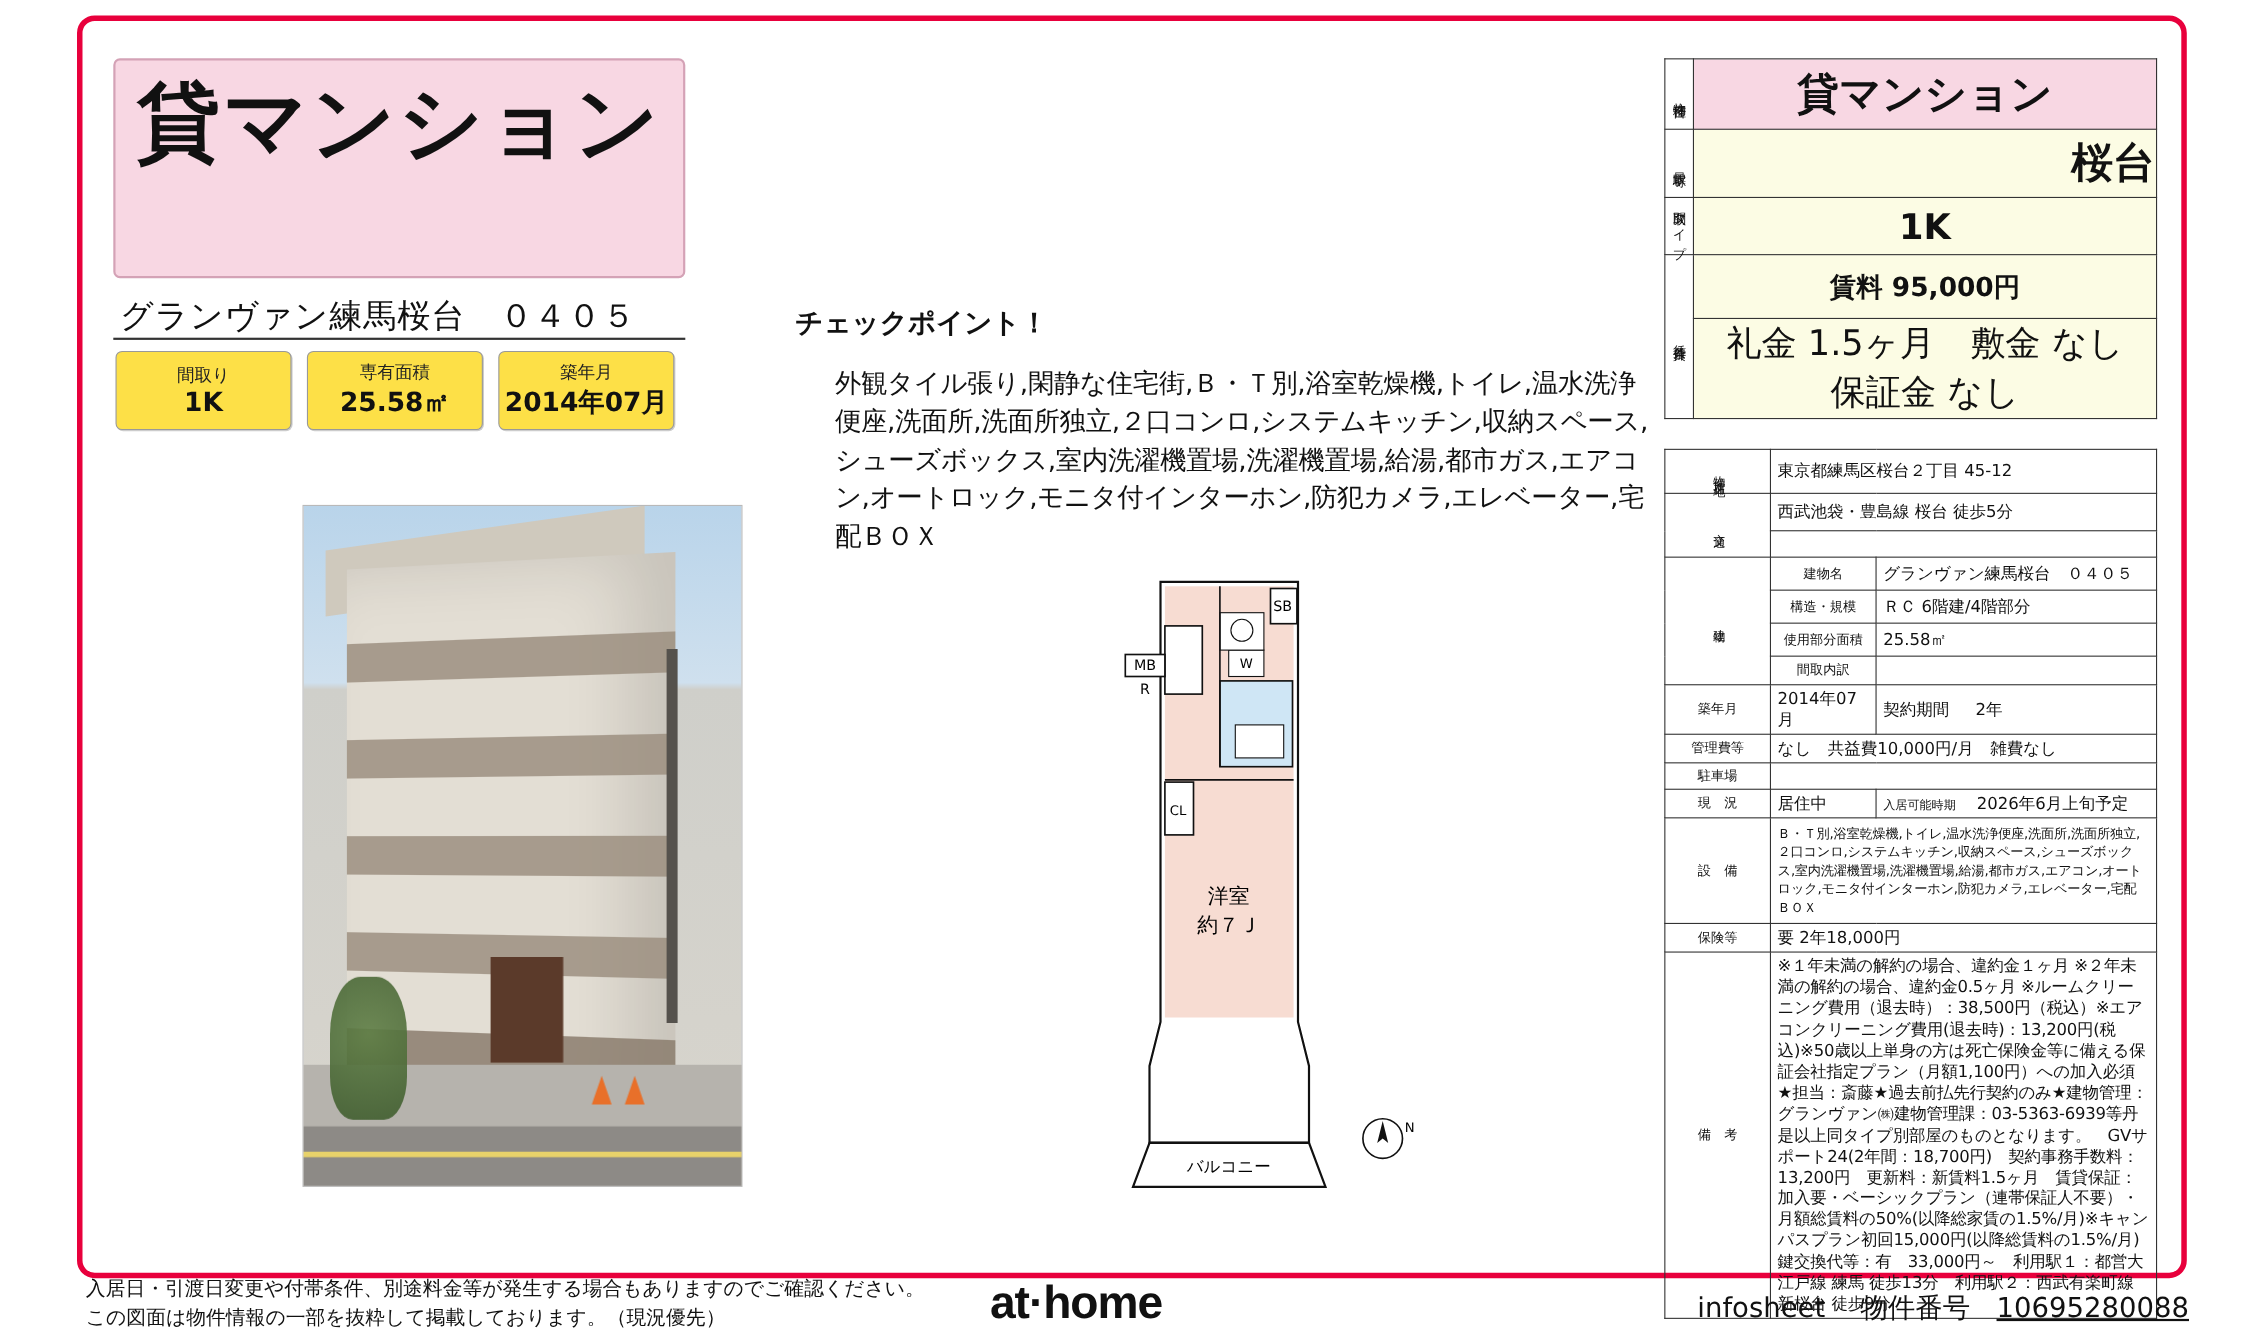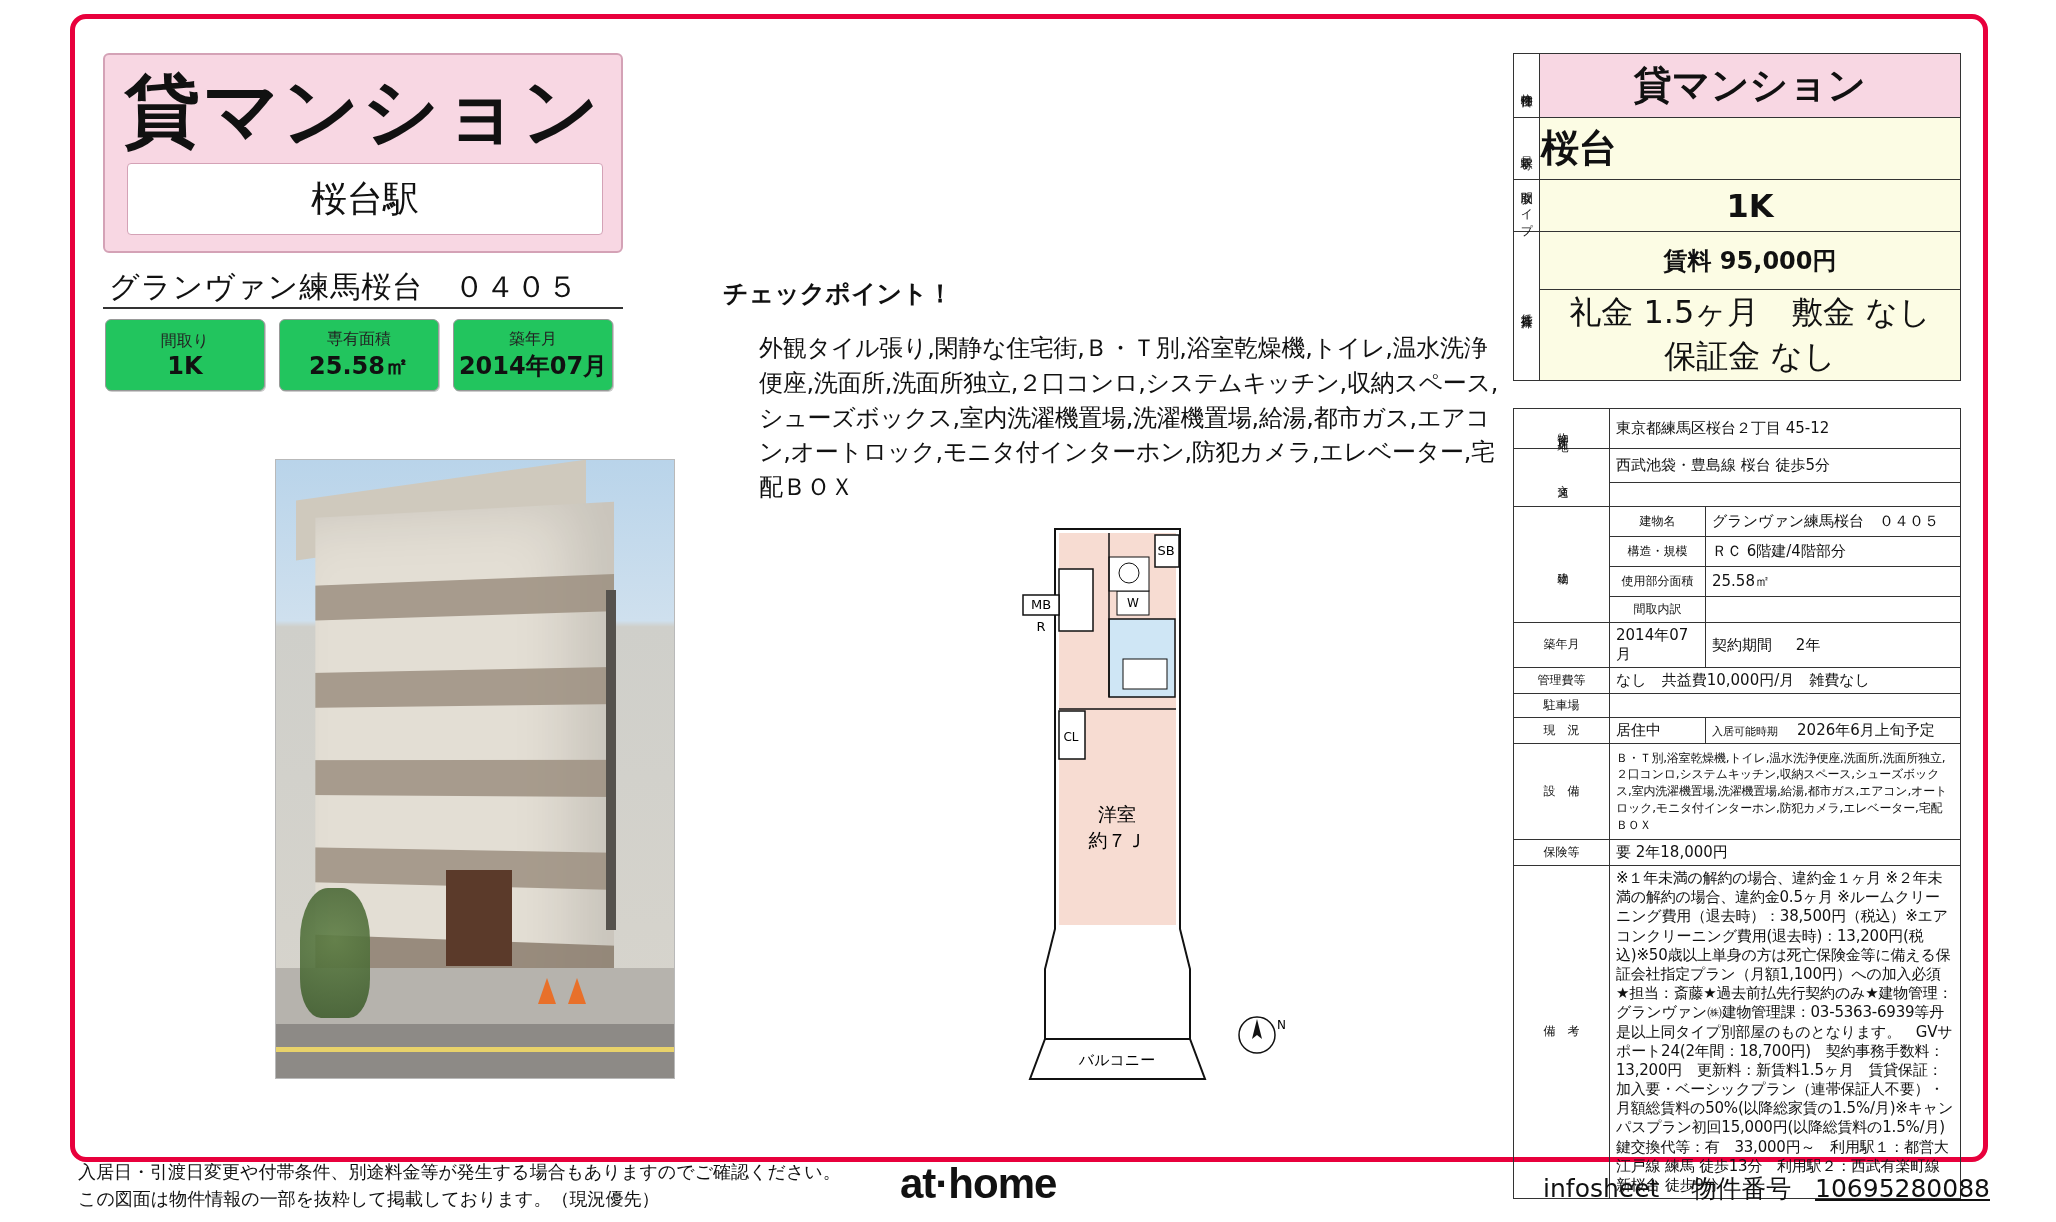--- a/index.html
+++ b/index.html
@@ -51,21 +51,21 @@
     letter-spacing: 1px;
   }
   .bldg-name-underline {
     position: absolute; left: 28px; top: 288px;
     width: 520px; height: 2px; background: #333;
   }
 
   .spec-row { position: absolute; left: 30px; top: 300px; display: flex; gap: 14px; }
   .spec-cell {
     width: 160px; height: 72px;
-    background: #22c55e;
+    background: #fde047;
     border: 1px solid #999; border-radius: 6px;
     box-shadow: 1px 1px 0 #ccc;
     display: flex; flex-direction: column; align-items: center; justify-content: center;
     font-family: "DejaVu Sans", sans-serif;
   }
   .spec-cell .lbl { font-size: 16px; color: #222; }
   .spec-cell .val { font-size: 24px; font-weight: bold; }
 
   
   .cp-title {
@@ -163,21 +163,21 @@
     width: 26px;
     font-size: 12px;
     text-align: center;
     line-height: 1.05;
     padding: 2px 1px;
     writing-mode: vertical-rl;
     letter-spacing: 1px;
     background: #fff;
   }
   .hd-type { background: #f8d7e3; height: 64px; text-align: center; font-size: 38px; font-weight: bold; }
-  .hd-sta  { background: #fcfce4; height: 62px; text-align: left; font-size: 38px; font-weight: bold; }
+  .hd-sta  { background: #fcfce4; height: 62px; text-align: right; font-size: 38px; font-weight: bold; }
   .hd-plan { background: #fcfce4; height: 52px; text-align: center; font-size: 32px; font-weight: bold; }
   .hd-rent { background: #fcfce4; height: 58px; text-align: center; font-size: 24px; font-weight: bold; }
   .hd-cond { background: #fcfce4; height: 50px; text-align: center; font-size: 32px; }
 
   .blk2 { margin-top: 27px; }
   table.det { border-collapse: collapse; width: 448px; font-family: "DejaVu Sans", sans-serif; }
   table.det td { border: 1px solid #333; font-size: 15px; padding: 3px 6px; vertical-align: middle; }
   table.det td.vl {
     width: 24px; font-size: 11px; text-align: center;
     writing-mode: vertical-rl; letter-spacing: 2px; padding: 2px 1px;
@@ -205,21 +205,20 @@
   }
   .infosheet .num { text-decoration: underline; }
 </style>
 </head>
 <body>
 
 <div class="sheet">
 
   <div class="title-box">
     <div class="title-main">貸マンション</div>
-    <div class="title-station">桜台駅</div>
   </div>
   <div class="bldg-name">グランヴァン練馬桜台　０４０５</div>
   <div class="bldg-name-underline"></div>
 
   <div class="spec-row">
     <div class="spec-cell">
       <div class="lbl">間取り</div>
       <div class="val">1K</div>
     </div>
     <div class="spec-cell">

